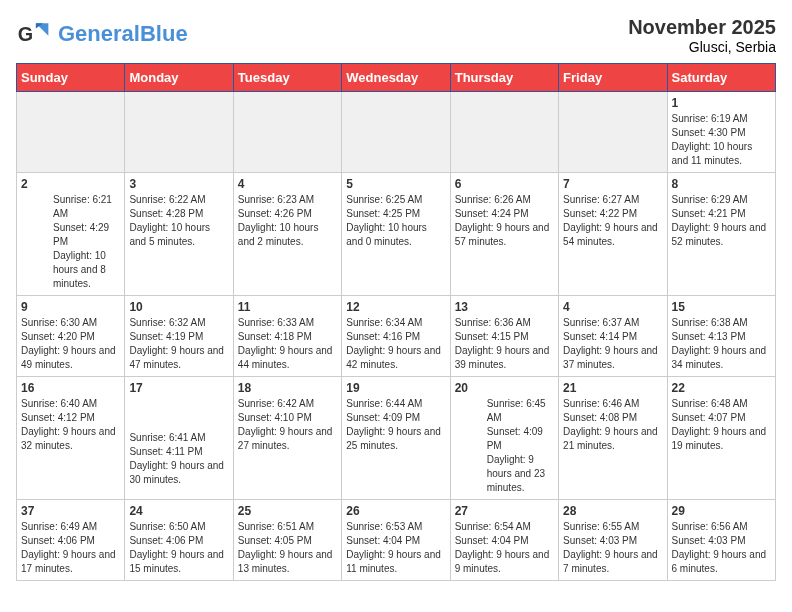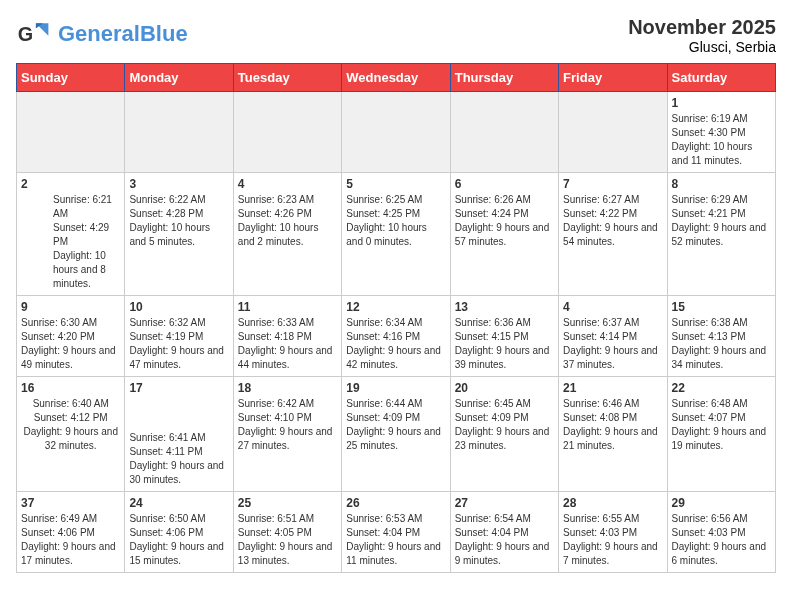--- a/index.html
+++ b/index.html
@@ -217,21 +217,21 @@
         <td>
           <span class="day-number">15</span>
           <div class="day-info" style="white-space: pre-line;">Sunrise: 6:38 AM
 Sunset: 4:13 PM
 Daylight: 9 hours and 34 minutes.</div>
         </td>
       </tr>
       <tr>
         <td>
           <span class="day-number">16</span>
-          <div class="day-info" style="white-space: pre-line; text-align: center;">Sunrise: 6:40 AM
+          <div class="day-info" style="white-space: pre-line;">Sunrise: 6:40 AM
 Sunset: 4:12 PM
 Daylight: 9 hours and 32 minutes.</div>
         </td>
         <td>
           <span class="day-number">17</span>
           <div class="day-info" style="white-space: pre-line; margin-top: 36px;">Sunrise: 6:41 AM
 Sunset: 4:11 PM
 Daylight: 9 hours and 30 minutes.</div>
         </td>
         <td>
@@ -241,21 +241,21 @@
 Daylight: 9 hours and 27 minutes.</div>
         </td>
         <td>
           <span class="day-number">19</span>
           <div class="day-info" style="white-space: pre-line;">Sunrise: 6:44 AM
 Sunset: 4:09 PM
 Daylight: 9 hours and 25 minutes.</div>
         </td>
         <td>
           <span class="day-number">20</span>
-          <div class="day-info" style="white-space: pre-line;">Sunrise: 6:45 AM
+          <div class="day-info" style="white-space: pre-line; margin-left: 32px;">Sunrise: 6:45 AM
 Sunset: 4:09 PM
 Daylight: 9 hours and 23 minutes.</div>
         </td>
         <td>
           <span class="day-number">21</span>
           <div class="day-info" style="white-space: pre-line;">Sunrise: 6:46 AM
 Sunset: 4:08 PM
 Daylight: 9 hours and 21 minutes.</div>
         </td>
         <td>

